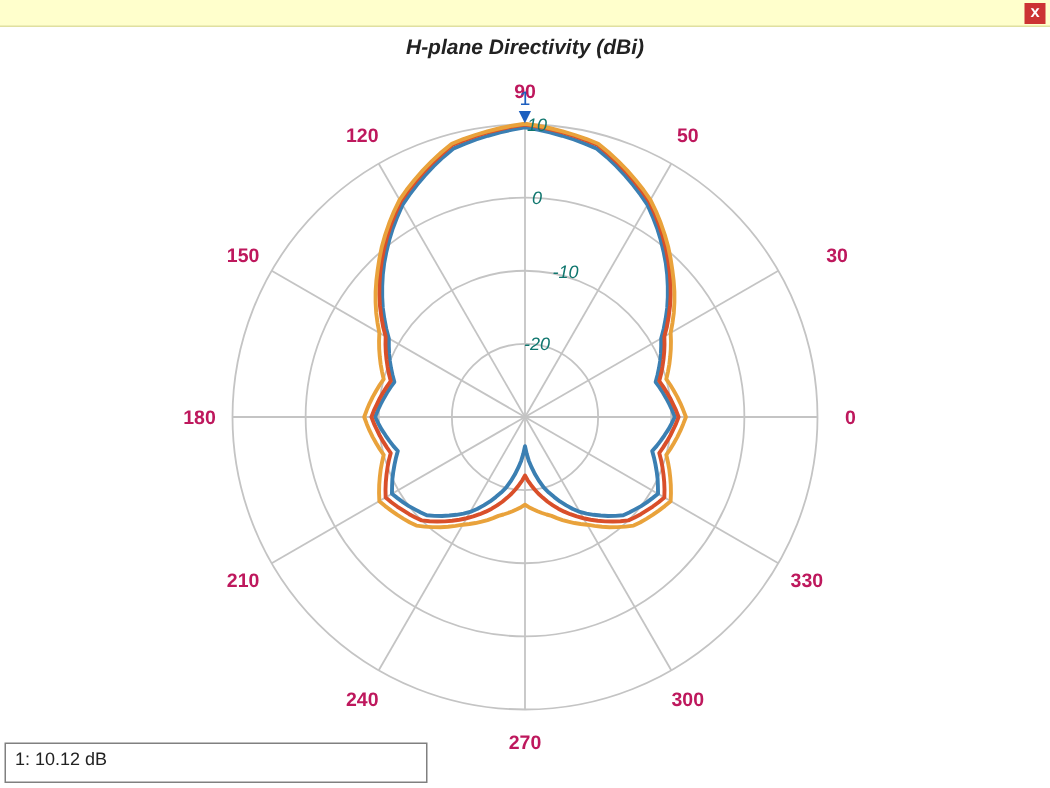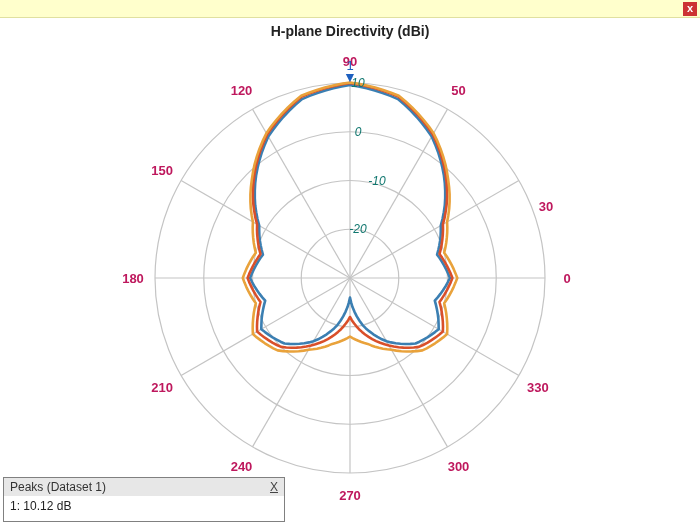--- a/index.html
+++ b/index.html
@@ -48,20 +48,21 @@
   }
   .title {
     position: absolute;
     left: 0;
     width: 700px;
     top: 5px;
     text-align: center;
     font-size: 14px;
     font-weight: bold;
     color: #222;
+    font-style: italic;
   }
   .legend {
     position: absolute;
     right: 58px;
     top: 0px;
     border: 1px solid #666;
     background: #ffffff;
     font-size: 12px;
     padding: 2px 6px 4px 6px;
     line-height: 16px;
@@ -163,21 +164,21 @@
       <line x1="350" y1="260" x2="252.49999999999991" y2="428.8749537379655" stroke="#c4c4c4" stroke-width="1.2"></line>
       <line x1="350" y1="260" x2="349.99999999999994" y2="455" stroke="#c4c4c4" stroke-width="1.2"></line>
       <line x1="350" y1="260" x2="447.5" y2="428.8749537379655" stroke="#c4c4c4" stroke-width="1.2"></line>
       <line x1="350" y1="260" x2="518.8749537379655" y2="357.5000000000001" stroke="#c4c4c4" stroke-width="1.2"></line>
       <path d="M 449.9 260.0 L 448.2 255.7 L 446.3 251.6 L 444.2 247.6 L 442.0 243.8 L 439.6 240.1 L 437.1 236.7 L 438.3 232.1 L 439.3 227.5 L 440.1 222.7 L 440.6 217.8 L 440.8 212.7 L 440.8 207.6 L 442.5 201.1 L 443.8 194.3 L 444.8 187.3 L 445.2 180.1 L 445.2 172.7 L 444.8 165.2 L 443.9 157.6 L 442.4 149.8 L 440.5 142.0 L 438.1 134.2 L 435.1 126.4 L 431.7 118.6 L 427.1 111.9 L 422.1 105.4 L 416.7 99.0 L 410.9 92.8 L 404.6 86.8 L 397.9 81.1 L 390.4 77.9 L 382.6 75.0 L 374.7 72.5 L 366.6 70.3 L 358.4 68.4 L 350.0 66.9 L 341.6 68.4 L 333.4 70.3 L 325.3 72.5 L 317.4 75.0 L 309.6 77.9 L 302.1 81.1 L 295.4 86.8 L 289.1 92.8 L 283.3 99.0 L 277.9 105.4 L 272.9 111.9 L 268.3 118.6 L 264.9 126.4 L 261.9 134.2 L 259.5 142.0 L 257.6 149.8 L 256.1 157.6 L 255.2 165.2 L 254.8 172.7 L 254.8 180.1 L 255.2 187.3 L 256.2 194.3 L 257.5 201.1 L 259.2 207.6 L 259.2 212.7 L 259.4 217.8 L 259.9 222.7 L 260.7 227.5 L 261.7 232.1 L 262.9 236.7 L 260.4 240.1 L 258.0 243.8 L 255.8 247.6 L 253.7 251.6 L 251.8 255.7 L 250.1 260.0 L 252.2 264.3 L 254.5 268.4 L 257.0 272.2 L 259.6 275.9 L 262.3 279.4 L 265.2 282.7 L 264.0 287.1 L 263.0 291.7 L 262.2 296.4 L 261.6 301.2 L 261.4 306.1 L 261.3 311.2 L 265.0 314.1 L 268.8 316.9 L 272.6 319.4 L 276.6 321.6 L 280.5 323.7 L 284.5 325.5 L 289.6 325.9 L 294.6 326.0 L 299.5 325.7 L 304.3 325.2 L 309.0 324.4 L 313.4 323.3 L 318.1 321.3 L 322.5 318.9 L 326.7 316.3 L 330.5 313.4 L 334.1 310.4 L 337.4 307.1 L 340.5 302.8 L 343.2 298.4 L 345.5 293.8 L 347.5 289.1 L 348.9 284.4 L 350.0 279.5 L 351.1 284.4 L 352.5 289.1 L 354.5 293.8 L 356.8 298.4 L 359.5 302.8 L 362.6 307.1 L 365.9 310.4 L 369.5 313.4 L 373.3 316.3 L 377.5 318.9 L 381.9 321.3 L 386.6 323.3 L 391.0 324.4 L 395.7 325.2 L 400.5 325.7 L 405.4 326.0 L 410.4 325.9 L 415.5 325.5 L 419.5 323.7 L 423.4 321.6 L 427.4 319.4 L 431.2 316.9 L 435.0 314.1 L 438.7 311.2 L 438.6 306.1 L 438.4 301.2 L 437.8 296.4 L 437.0 291.7 L 436.0 287.1 L 434.8 282.7 L 437.7 279.4 L 440.4 275.9 L 443.0 272.2 L 445.5 268.4 L 447.8 264.3 L 449.9 260.0 Z" fill="none" stroke="#3b7fb2" stroke-width="2.6" stroke-linejoin="round"></path>
       <path d="M 452.4 260.0 L 450.7 255.6 L 448.7 251.4 L 446.7 247.3 L 444.4 243.4 L 442.0 239.6 L 439.5 236.0 L 440.7 231.4 L 441.6 226.7 L 442.3 221.8 L 442.8 216.7 L 443.0 211.6 L 442.9 206.4 L 444.6 199.8 L 445.8 192.9 L 446.7 185.8 L 447.1 178.5 L 447.0 171.1 L 446.5 163.5 L 445.5 155.8 L 444.0 148.0 L 442.0 140.1 L 439.5 132.2 L 436.4 124.3 L 432.9 116.5 L 428.2 109.7 L 423.1 103.2 L 417.6 96.7 L 411.7 90.5 L 405.3 84.5 L 398.6 78.7 L 390.9 75.6 L 383.0 72.8 L 375.0 70.3 L 366.8 68.2 L 358.5 66.4 L 350.0 65.0 L 341.5 66.4 L 333.2 68.2 L 325.0 70.3 L 317.0 72.8 L 309.1 75.6 L 301.4 78.7 L 294.7 84.5 L 288.3 90.5 L 282.4 96.7 L 276.9 103.2 L 271.8 109.7 L 267.1 116.5 L 263.6 124.3 L 260.5 132.2 L 258.0 140.1 L 256.0 148.0 L 254.5 155.8 L 253.5 163.5 L 253.0 171.1 L 252.9 178.5 L 253.3 185.8 L 254.2 192.9 L 255.4 199.8 L 257.1 206.4 L 257.0 211.6 L 257.2 216.7 L 257.7 221.8 L 258.4 226.7 L 259.3 231.4 L 260.5 236.0 L 258.0 239.6 L 255.6 243.4 L 253.3 247.3 L 251.3 251.4 L 249.3 255.6 L 247.6 260.0 L 249.3 264.4 L 251.3 268.6 L 253.3 272.7 L 255.6 276.6 L 258.0 280.4 L 260.5 284.0 L 259.3 288.6 L 258.4 293.3 L 257.7 298.2 L 257.2 303.3 L 257.0 308.4 L 257.1 313.6 L 260.9 316.8 L 264.8 319.7 L 268.8 322.3 L 272.8 324.8 L 276.9 327.0 L 281.1 328.9 L 286.3 329.5 L 291.5 329.7 L 296.6 329.6 L 301.5 329.2 L 306.3 328.5 L 311.0 327.5 L 315.5 326.3 L 319.8 324.8 L 323.9 323.1 L 327.8 321.1 L 331.4 318.9 L 334.9 316.5 L 338.0 313.9 L 341.0 311.2 L 343.6 308.3 L 346.0 305.3 L 348.2 302.2 L 350.0 299.0 L 351.8 302.2 L 354.0 305.3 L 356.4 308.3 L 359.0 311.2 L 362.0 313.9 L 365.1 316.5 L 368.6 318.9 L 372.2 321.1 L 376.1 323.1 L 380.2 324.8 L 384.5 326.3 L 389.0 327.5 L 393.7 328.5 L 398.5 329.2 L 403.4 329.6 L 408.5 329.7 L 413.7 329.5 L 418.9 328.9 L 423.1 327.0 L 427.2 324.8 L 431.2 322.3 L 435.2 319.7 L 439.1 316.8 L 442.9 313.6 L 443.0 308.4 L 442.8 303.3 L 442.3 298.2 L 441.6 293.3 L 440.7 288.6 L 439.5 284.0 L 442.0 280.4 L 444.4 276.6 L 446.7 272.7 L 448.7 268.6 L 450.7 264.4 L 452.4 260.0 Z" fill="none" stroke="#d94f2a" stroke-width="2.6" stroke-linejoin="round"></path>
       <path d="M 457.3 260.0 L 455.5 255.4 L 453.6 250.9 L 451.5 246.6 L 449.2 242.5 L 446.8 238.5 L 444.2 234.8 L 445.3 229.9 L 446.2 225.0 L 446.8 219.9 L 447.2 214.7 L 447.3 209.4 L 447.1 203.9 L 448.3 197.4 L 449.2 190.6 L 449.6 183.6 L 449.6 176.4 L 449.1 169.2 L 448.2 161.8 L 447.0 154.1 L 445.4 146.3 L 443.2 138.6 L 440.5 130.7 L 437.3 122.9 L 433.6 115.2 L 428.9 108.5 L 423.7 102.0 L 418.1 95.6 L 412.1 89.4 L 405.7 83.5 L 398.8 77.8 L 391.1 74.7 L 383.2 72.0 L 375.1 69.6 L 366.8 67.5 L 358.5 65.8 L 350.0 64.5 L 341.5 65.8 L 333.2 67.5 L 324.9 69.6 L 316.8 72.0 L 308.9 74.7 L 301.2 77.8 L 294.3 83.5 L 287.9 89.4 L 281.9 95.6 L 276.3 102.0 L 271.1 108.5 L 266.4 115.2 L 262.7 122.9 L 259.5 130.7 L 256.8 138.6 L 254.6 146.3 L 253.0 154.1 L 251.8 161.8 L 250.9 169.2 L 250.4 176.4 L 250.4 183.6 L 250.8 190.6 L 251.7 197.4 L 252.9 203.9 L 252.7 209.4 L 252.8 214.7 L 253.2 219.9 L 253.8 225.0 L 254.7 229.9 L 255.8 234.8 L 253.2 238.5 L 250.8 242.5 L 248.5 246.6 L 246.4 250.9 L 244.5 255.4 L 242.8 260.0 L 244.5 264.6 L 246.4 269.1 L 248.5 273.4 L 250.8 277.5 L 253.2 281.5 L 255.8 285.2 L 254.7 290.1 L 253.8 295.0 L 253.2 300.1 L 252.8 305.3 L 252.7 310.6 L 252.9 316.1 L 256.8 319.4 L 260.8 322.4 L 264.9 325.3 L 269.1 327.9 L 273.3 330.3 L 277.6 332.4 L 283.0 333.1 L 288.4 333.4 L 293.6 333.5 L 298.7 333.2 L 303.7 332.6 L 308.6 331.8 L 312.9 331.3 L 317.0 330.7 L 321.1 329.8 L 325.0 328.7 L 328.7 327.4 L 332.3 325.9 L 335.6 325.0 L 338.7 324.0 L 341.7 322.8 L 344.6 321.5 L 347.4 320.1 L 350.0 318.5 L 352.6 320.1 L 355.4 321.5 L 358.3 322.8 L 361.3 324.0 L 364.4 325.0 L 367.7 325.9 L 371.3 327.4 L 375.0 328.7 L 378.9 329.8 L 383.0 330.7 L 387.1 331.3 L 391.4 331.8 L 396.3 332.6 L 401.3 333.2 L 406.4 333.5 L 411.6 333.4 L 417.0 333.1 L 422.4 332.4 L 426.7 330.3 L 430.9 327.9 L 435.1 325.3 L 439.2 322.4 L 443.2 319.4 L 447.1 316.1 L 447.3 310.6 L 447.2 305.3 L 446.8 300.1 L 446.2 295.0 L 445.3 290.1 L 444.2 285.2 L 446.8 281.5 L 449.2 277.5 L 451.5 273.4 L 453.6 269.1 L 455.5 264.6 L 457.3 260.0 Z" fill="none" stroke="#e9a23b" stroke-width="2.6" stroke-linejoin="round"></path>
     </svg>
 
   <div class="angle-label" style="left: 567px; top: 260px;">0</div>
-  <div class="angle-label" style="left: 546px; top: 151.5px; margin-top: 36px;">30</div>
+  <div class="angle-label" style="left: 558px; top: 151.5px;">30</div>
   <div class="angle-label" style="left: 458.5px; top: 72.0725px;">50</div>
   <div class="angle-label" style="left: 350px; top: 43px;">90</div>
   <div class="angle-label" style="left: 241.5px; top: 72.0725px;">120</div>
   <div class="angle-label" style="left: 162.072px; top: 151.5px;">150</div>
   <div class="angle-label" style="left: 133px; top: 260px;">180</div>
   <div class="angle-label" style="left: 162.072px; top: 368.5px;">210</div>
   <div class="angle-label" style="left: 241.5px; top: 447.928px;">240</div>
   <div class="angle-label" style="left: 350px; top: 477px;">270</div>
   <div class="angle-label" style="left: 458.5px; top: 447.928px;">300</div>
   <div class="angle-label" style="left: 537.928px; top: 368.5px;">330</div>
@@ -188,20 +189,16 @@
   <div class="r-label" style="left: 358px; top: 65px;">10</div>
 
   <div class="peak-marker" style="left: 350px; top: 53px;">
     <div>1</div>
     <div class="tri">▼</div>
   </div>
 
 </div>
 
 <div class="peaks-panel">
-  <div class="peaks-header">
-    <span>Peaks (Dataset 1)</span>
-    <span class="peaks-close">X</span>
-  </div>
   <div class="peaks-body">
     <div>1: 10.12 dB</div>
   </div>
 </div>
 
 </body></html>

